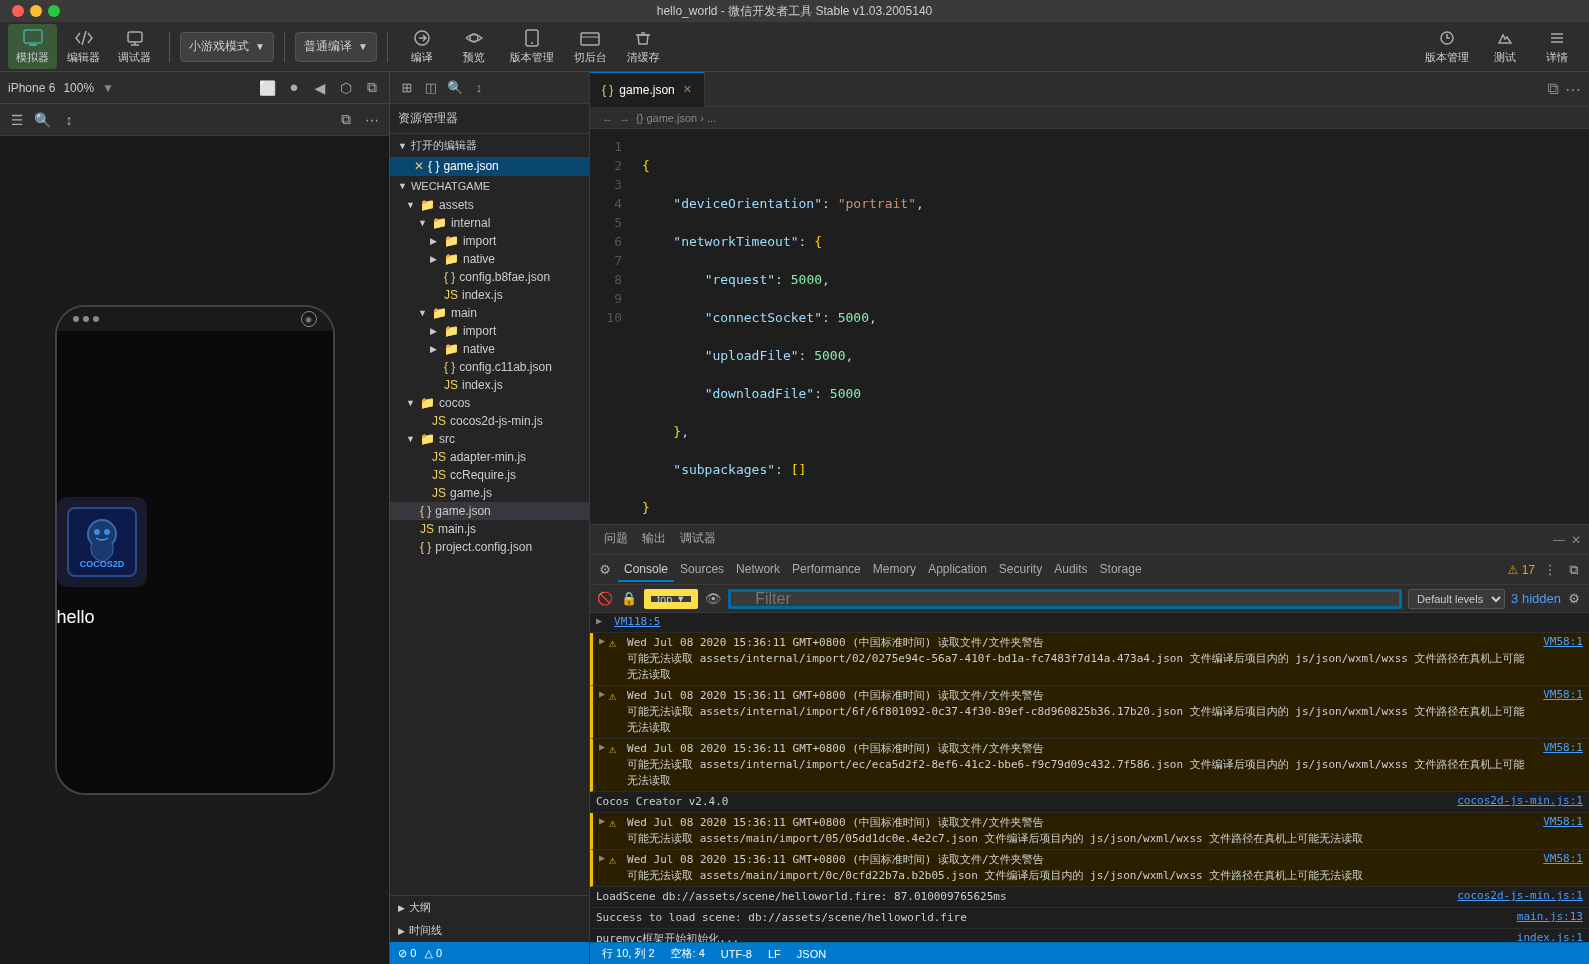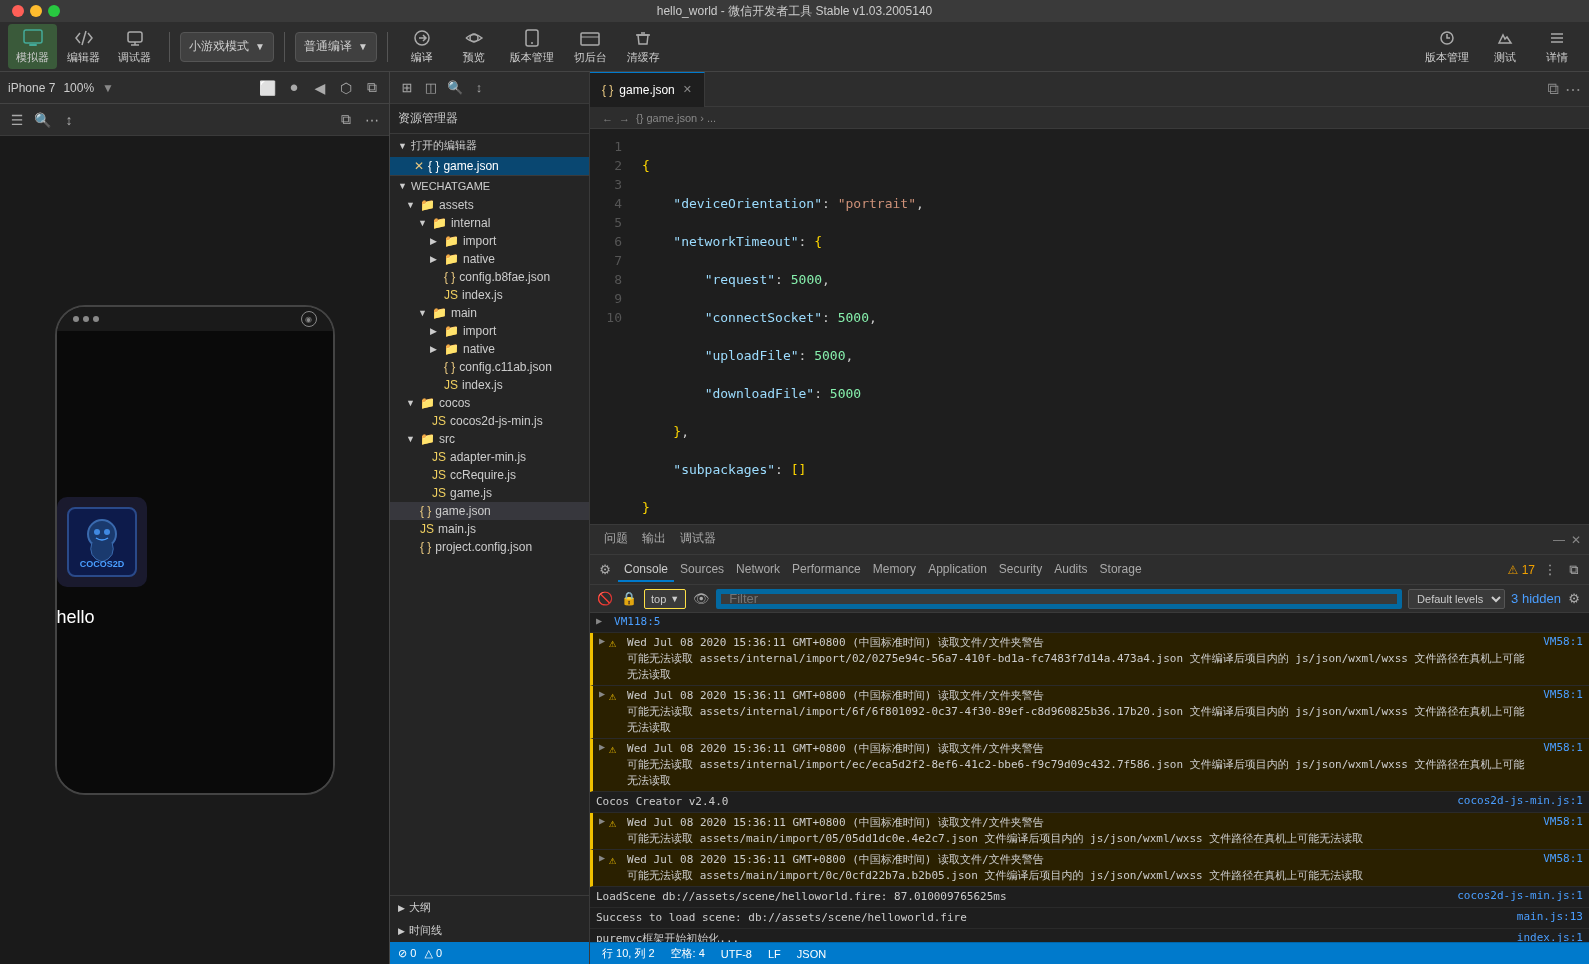--- a/index.html
+++ b/index.html
@@ -399,25 +399,25 @@
     .dt-icon-btn {
       width: 18px; height: 18px;
       display: flex; align-items: center; justify-content: center;
       cursor: pointer;
       color: #aaa;
       font-size: 13px;
     }
     .dt-filter-input {
       flex: 1;
       background: #3a3a3a;
-      border: 5px solid #0369a1;
+      border: 3px solid #0369a1;
       border-radius: 2px;
       color: #ccc;
-      font-size: 13px;
-      padding: 1px 8px;
+      font-size: 16px;
+      padding: 1px 24px;
       height: 20px;
     }
     .dt-levels-select {
       background: #3a3a3a;
       border: 1px solid #555;
       border-radius: 2px;
       color: #ccc;
       font-size: 11px;
       padding: 1px 4px;
       height: 20px;
@@ -445,20 +445,21 @@
       margin-top: 1px;
     }
     .warn-icon { color: #f0c000; font-size: 12px; }
     .log-content { flex: 1; color: #ccc; line-height: 16px; }
     .log-source {
       color: #4a9eff;
       font-size: 11px;
       white-space: nowrap;
       margin-left: 8px;
       cursor: pointer;
+      text-decoration: underline;
     }
     .log-expand { margin-right: 4px; color: #888; font-size: 10px; cursor: pointer; }
 
     #devtools-status-bar {
       height: 22px;
       background: #007acc;
       border-top: 1px solid #0066aa;
       display: flex;
       align-items: center;
       padding: 0 12px;
@@ -627,21 +628,21 @@
       </svg>
     </div>
     <span>详情</span>
   </button>
 </div>
 
 <div id="main">
 
   <div id="simulator-panel">
     <div id="simulator-toolbar">
-      <span>iPhone 7</span>
+      <span>iPhone 6</span>
       <span>100%</span>
       <span style="color:#888">▼</span>
       <div id="sim-toolbar-icons">
         <div class="sim-icon">⬜</div>
         <div class="sim-icon">⏺</div>
         <div class="sim-icon">◀</div>
         <div class="sim-icon">⬡</div>
         <div class="sim-icon">⧉</div>
       </div>
     </div>
@@ -935,21 +936,21 @@
           <span style="color:#f0a000;">⚠ <span>17</span></span>
           <div class="dt-icon-btn">⋮</div>
           <div class="dt-icon-btn">⧉</div>
         </div>
       </div>
 
       <div id="devtools-toolbar">
         <div class="dt-icon-btn">🚫</div>
         <div class="dt-icon-btn">🔒</div>
 
-        <div style="display:flex; align-items:center; background:#3a3a3a; border:1px solid #fde047; border-radius:2px; padding:1px 6px; height:20px; cursor:pointer; font-size:11px; color:#ccc;">
+        <div style="display:flex; align-items:center; background:#3a3a3a; border:7px solid #fde047; border-radius:2px; padding:1px 6px; height:20px; cursor:pointer; font-size:11px; color:#ccc;">
           <span>top</span>
           <span style="margin-left:4px; font-size:9px;">▼</span>
         </div>
         <div class="dt-icon-btn">👁</div>
         <input class="dt-filter-input" type="text" placeholder="Filter" style="">
         <select class="dt-levels-select">
           <option>Default levels</option>
         </select>
         <div style="margin-left:auto; display:flex; align-items:center; gap:4px;">
           <span style="font-size:13px; color:#4a9eff;">3 hidden</span>

